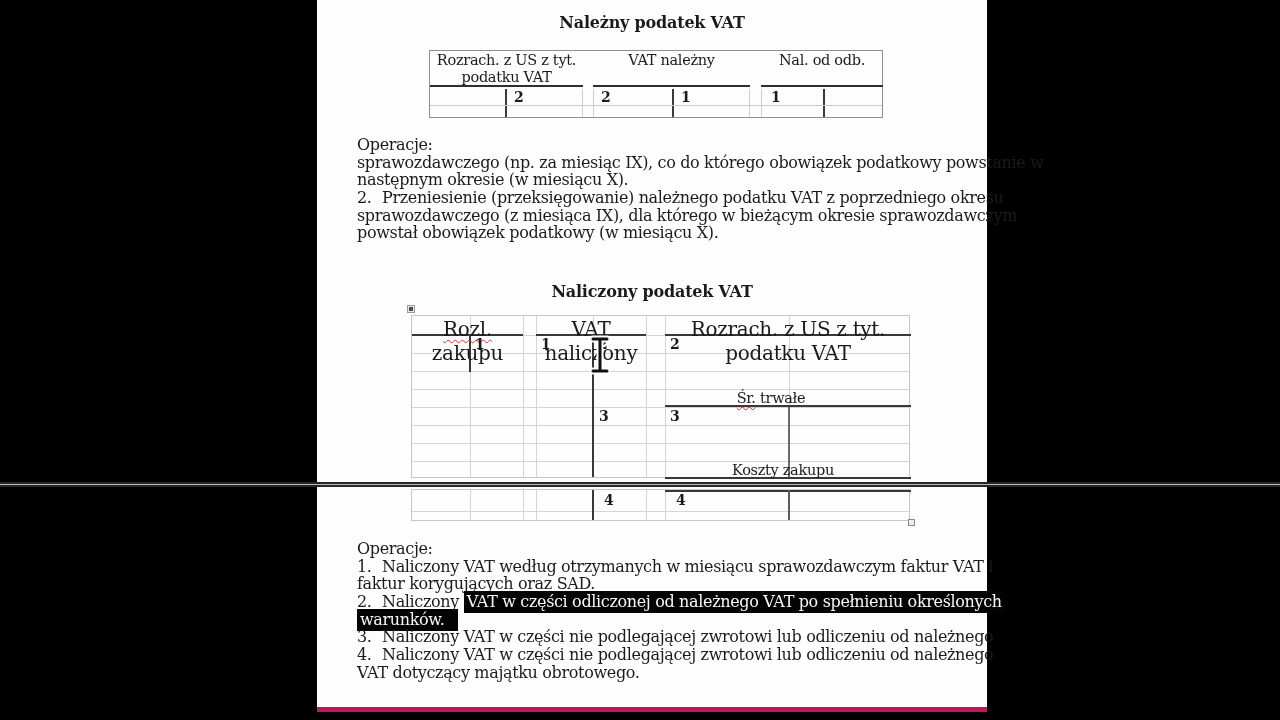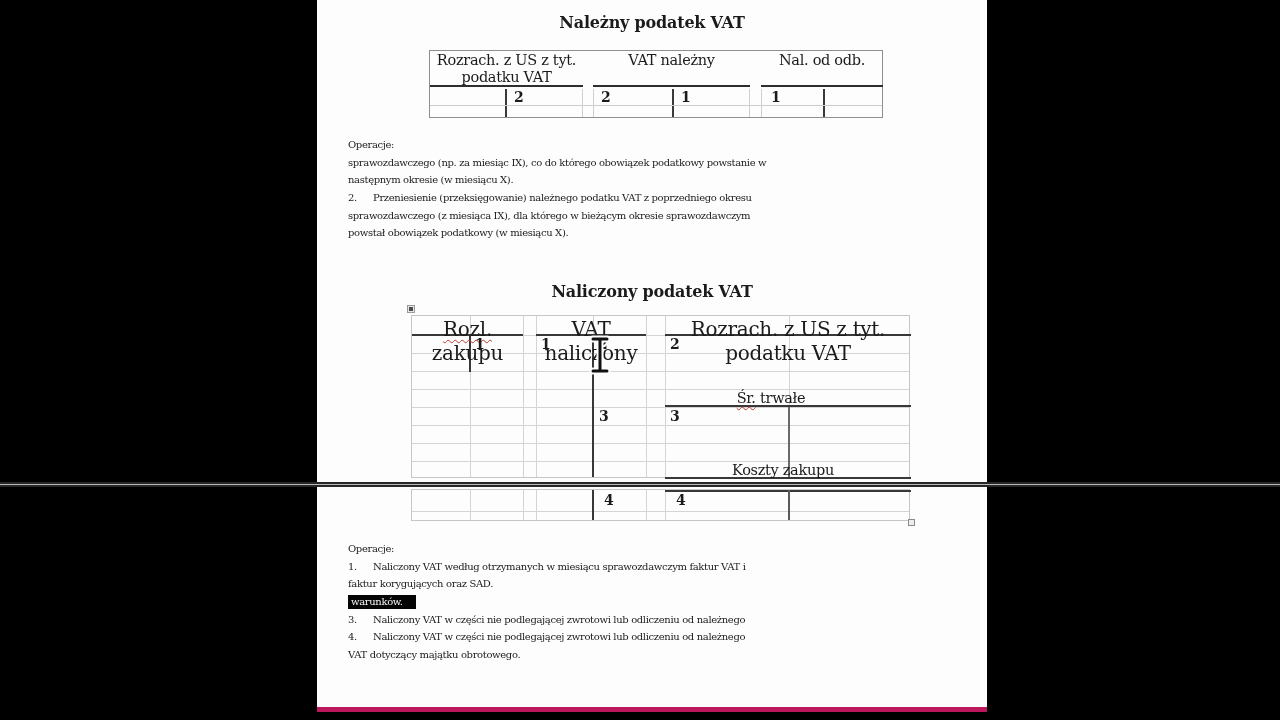--- a/index.html
+++ b/index.html
@@ -25,21 +25,21 @@
   .eL { left:0; } .eR { right:0; }
   .cline { position:absolute; top:38px; bottom:0; width:2px; background:#3a3a3a; }
   .acct1 .cline { left:75px; } .acct2 .cline { left:79px; } .acct3 .cline { left:62px; }
   .val { position:absolute; top:38px; font-size:14px; font-weight:bold; }
   .acct1 .d { left:10px; } .acct1 .c { left:84px; }
   .acct2 .d { left:8px;  } .acct2 .c { left:88px; }
   .acct3 .d { left:10px; } .acct3 .c { left:72px; }
   .rowline { position:absolute; left:0; right:0; top:54px; height:1px; background:#cccccc; }
 
   
-  .ops { position:absolute; left:31px; width:620px; font-size:10px; letter-spacing:-0.35px; }
+  .ops { position:absolute; left:40px; width:620px; font-size:16px; letter-spacing:-0.35px; }
   .ops .line { height:17.7px; line-height:17.7px; white-space:pre; }
   .ops-top { top:136px; }
   .ops-bot { top:540px; }
   .num { display:inline-block; width:25px; }
   .hl { background:#040404; color:#f8f8f8; padding:1px 3px 2px 3px; }
   .hl-end { padding-right:13px; }
   .sq { text-decoration:underline; text-decoration-style:wavy; text-decoration-color:#c43a2e;
         text-decoration-thickness:1px; text-underline-offset:3px; }
 
   
@@ -198,20 +198,21 @@
       </g>
       <g fill="none" stroke="#111111" stroke-width="3" stroke-linecap="round">
         <path d="M5 4 H19 M12 4 V36 M5 36 H19"></path>
       </g>
     </svg>
 
     <div class="ops ops-bot">
       <div class="line">Operacje:</div>
       <div class="line"><span class="num">1.</span><span>Naliczony VAT według otrzymanych w miesiącu sprawozdawczym faktur VAT i</span></div>
       <div class="line">faktur korygujących oraz SAD.</div>
+      <div class="line"><span class="num">2.</span><span>Naliczony </span><span class="hl">VAT w części odliczonej od należnego VAT po spełnieniu określonych</span></div>
       <div class="line"><span class="hl hl-end">warunków.</span></div>
       <div class="line"><span class="num">3.</span><span>Naliczony VAT w części nie podlegającej zwrotowi lub odliczeniu od należnego</span></div>
       <div class="line"><span class="num">4.</span><span>Naliczony VAT w części nie podlegającej zwrotowi lub odliczeniu od należnego</span></div>
       <div class="line">VAT dotyczący majątku obrotowego.</div>
     </div>
 
   </div>
 
   <div class="pagebreak"></div>
 

